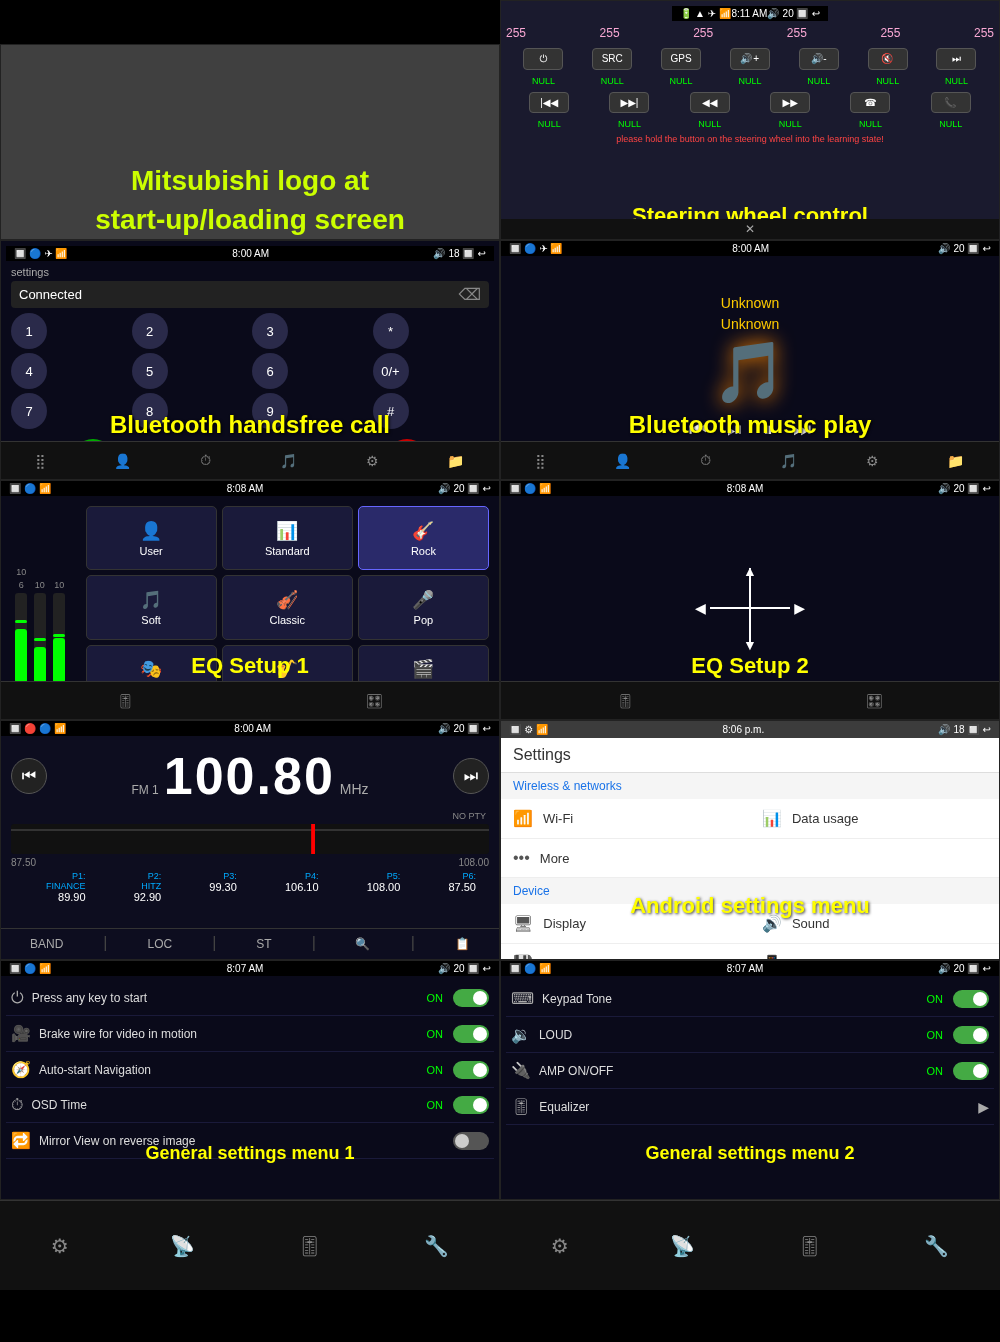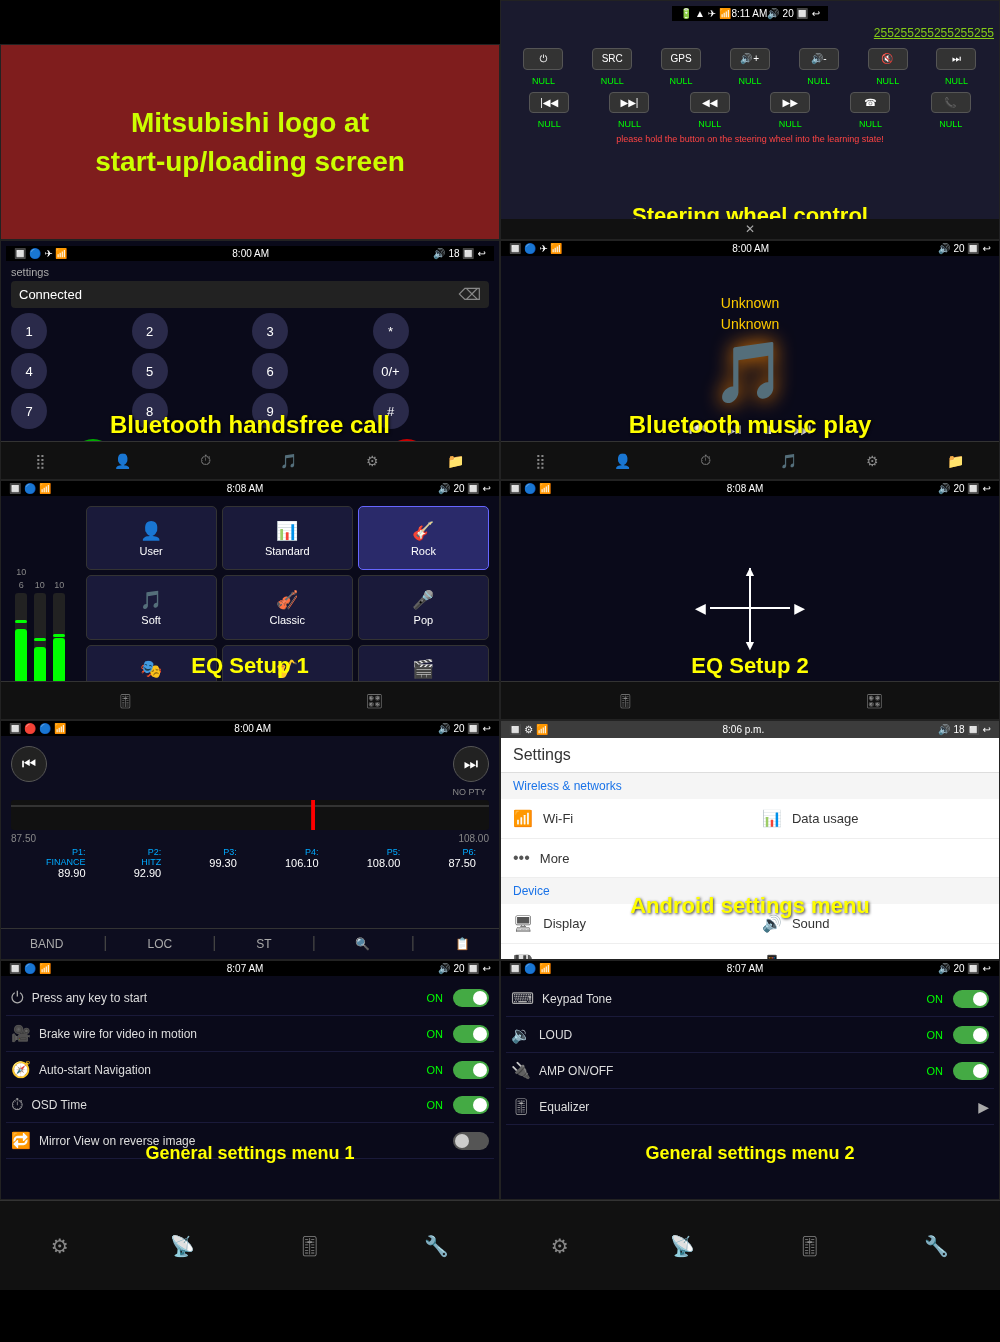--- a/index.html
+++ b/index.html
@@ -21,23 +21,23 @@
 
     
     .cell {
       position: relative;
       border: 1px solid #222;
       overflow: hidden;
     }
 
     
     .cell-mitsubishi {
-      background: #7f1d1d;
-      display: flex;
-      align-items: center;
+      background: #404040;
+      display: flex;
+      align-items: flex-end;
       justify-content: center;
       margin-top: 44px;
     }
     .cell-mitsubishi .label {
       color: #ccff00;
       font-size: 28px;
       font-weight: bold;
       text-align: center;
       line-height: 1.4;
     }
@@ -53,26 +53,25 @@
     }
     .steering-content {
       flex: 1;
       display: flex;
       flex-direction: column;
       align-items: center;
       width: 100%;
     }
     .steering-numbers {
       display: flex;
-      justify-content: flex-end;
+      justify-content: space-between;
       width: 100%;
-      color: #84cc16;
+      color: #f9a8d4;
       font-size: 12px;
       padding: 5px 0;
-      text-decoration: underline;
     }
     .steering-buttons-row {
       display: flex;
       justify-content: space-around;
       width: 100%;
       padding: 3px;
     }
     .steer-btn {
       background: #333;
       color: #fff;
@@ -855,20 +854,27 @@
 
   <div class="cell" style="background:#0d0d1f;position:relative;display:flex;flex-direction:column;">
     <div class="status-bar-dark">
       <span>🔲 🔴 🔵 📶</span>
       <span>8:00 AM</span>
       <span>🔊 <span>20</span> 🔲 ↩</span>
     </div>
     <div class="radio-inner">
       <div class="radio-freq-row">
         <div class="radio-prev">⏮</div>
+        <div style="display:flex;flex-direction:column;align-items:center;">
+          <div style="display:flex;align-items:baseline;gap:5px;">
+            <span class="radio-band">FM 1</span>
+            <span class="radio-freq">100.80</span>
+            <span class="radio-mhz">MHz</span>
+          </div>
+        </div>
         <div class="radio-next">⏭</div>
       </div>
       <div class="radio-nopt">NO PTY</div>
       <div class="radio-scale">
         <div class="radio-scale-line"></div>
         <div class="radio-indicator"></div>
 
         <div style="position:absolute;top:0;left:0;right:0;height:100%;display:flex;align-items:center;">
           <svg width="100%" height="100%" xmlns="http://www.w3.org/2000/svg">
             <line x1="63%" y1="0" x2="63%" y2="100%" stroke="#f00" stroke-width="2"></line>

